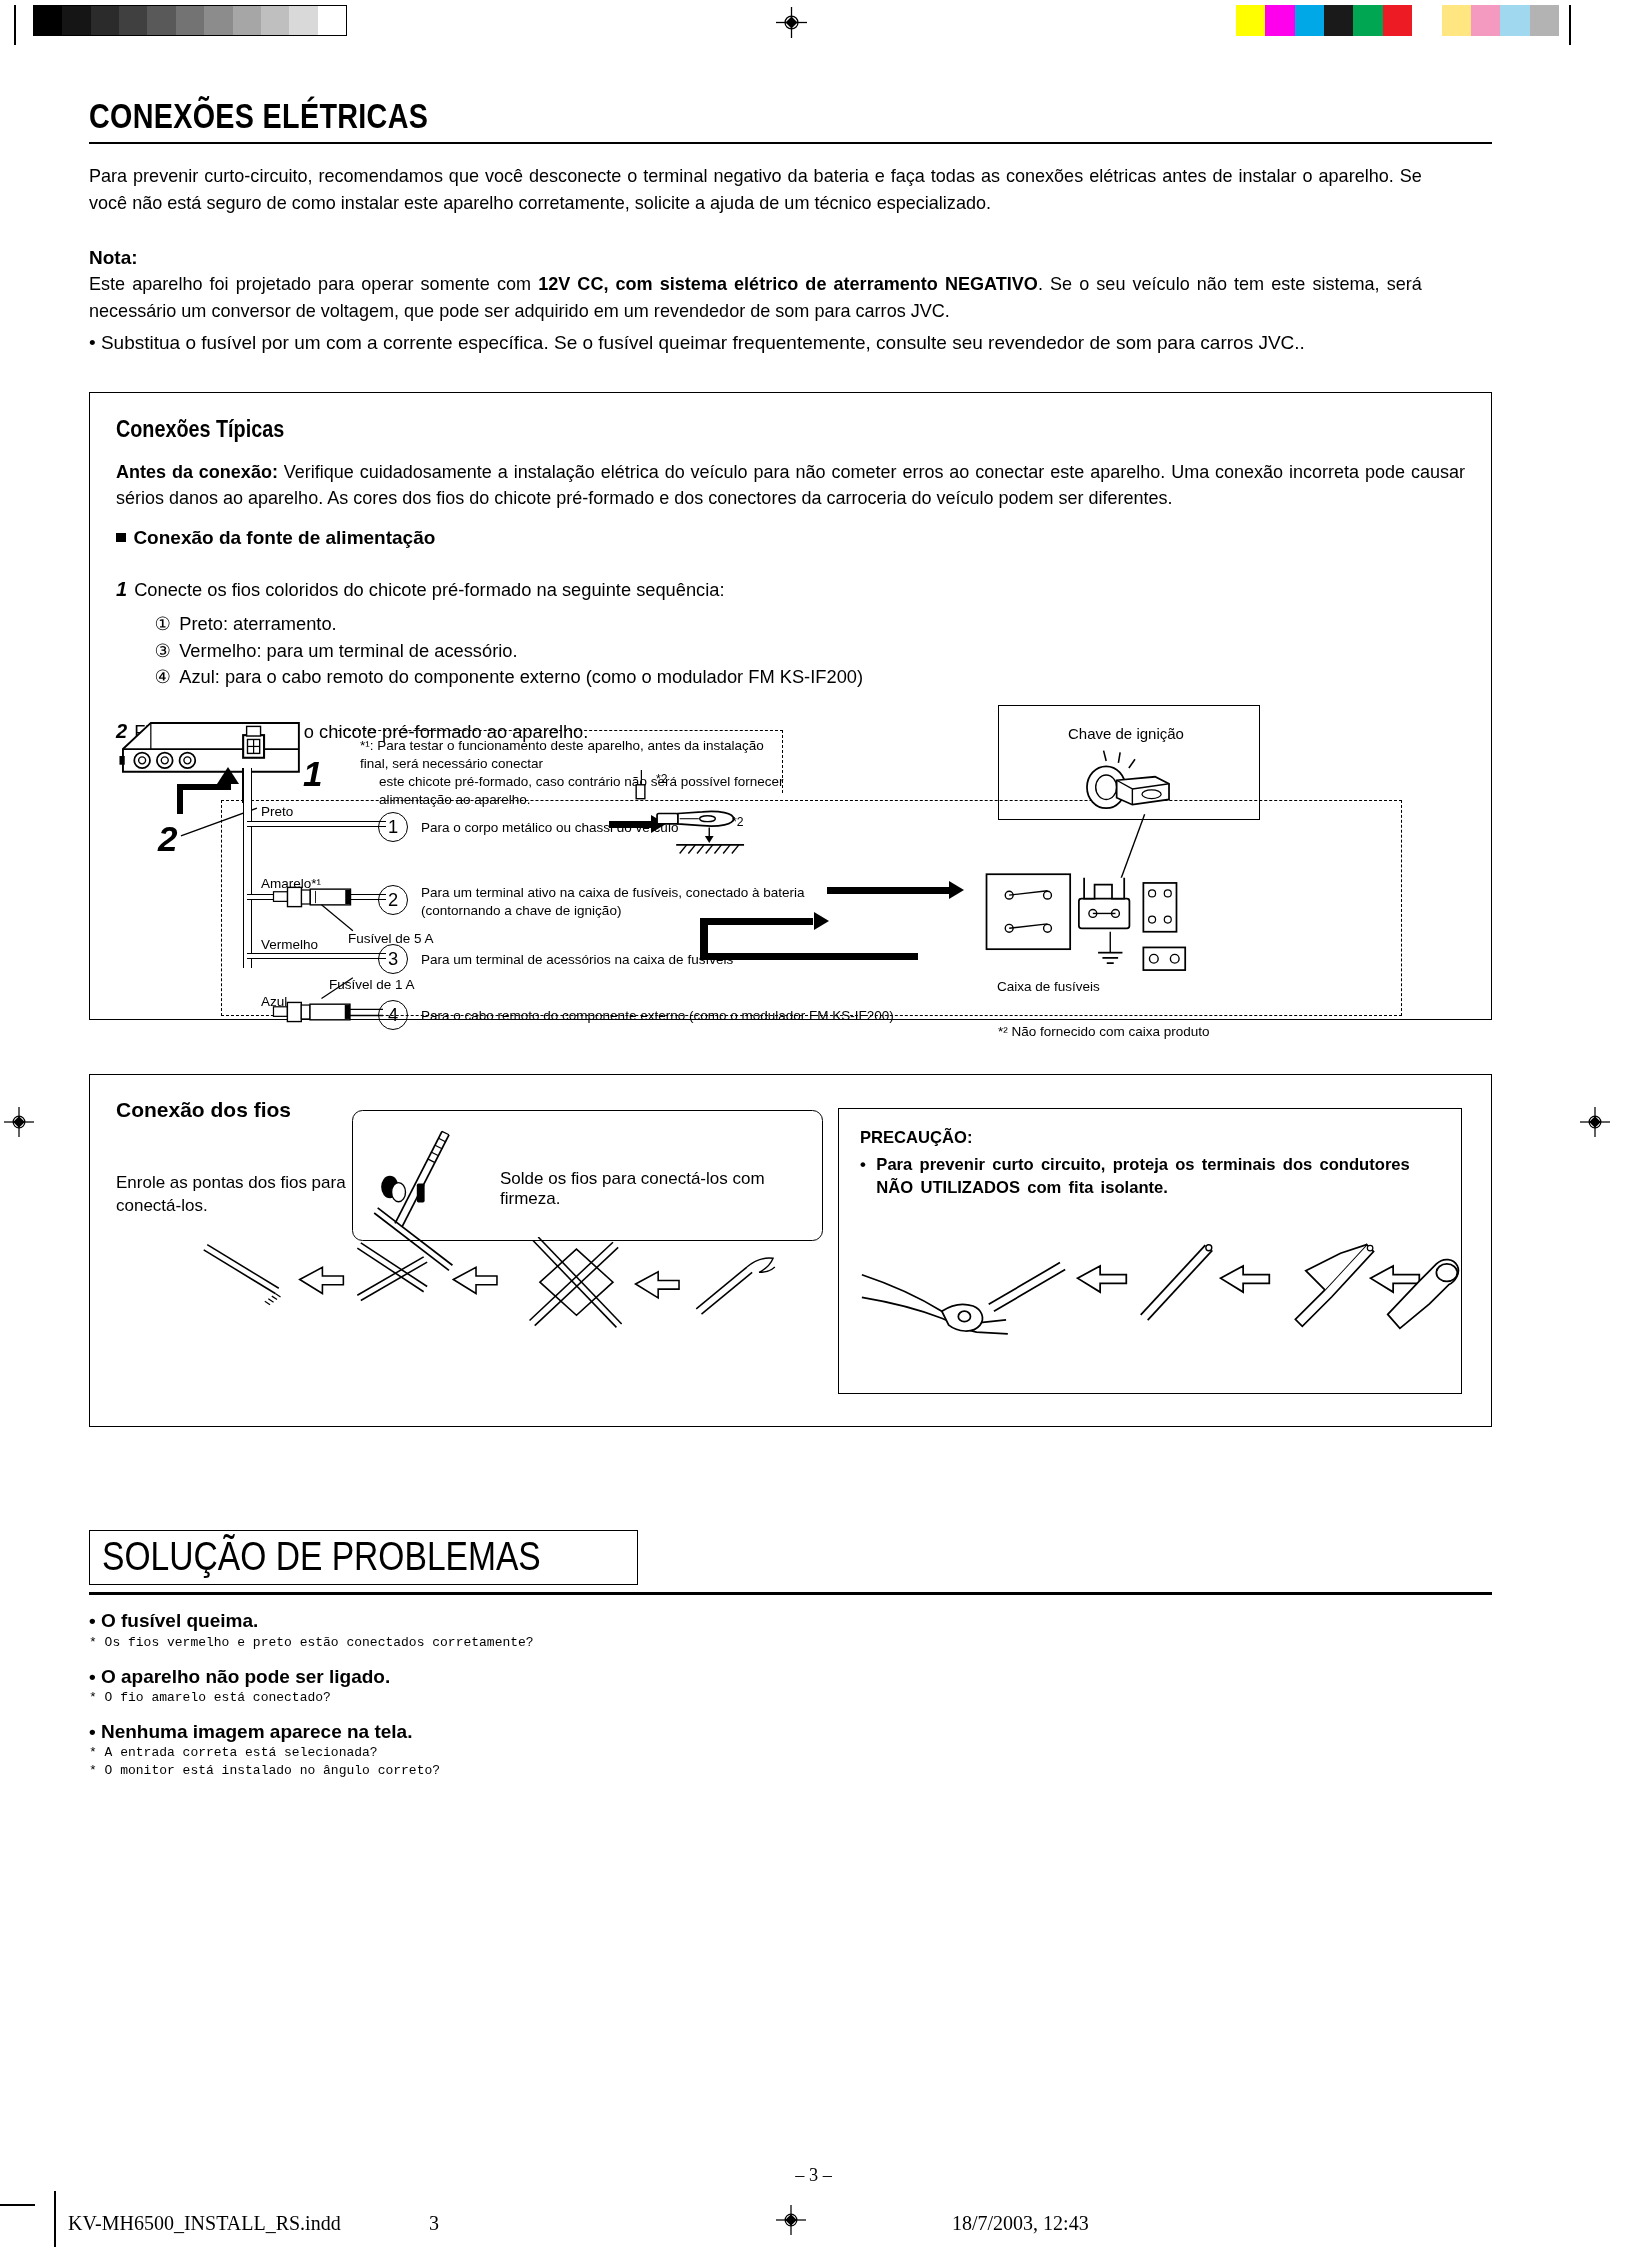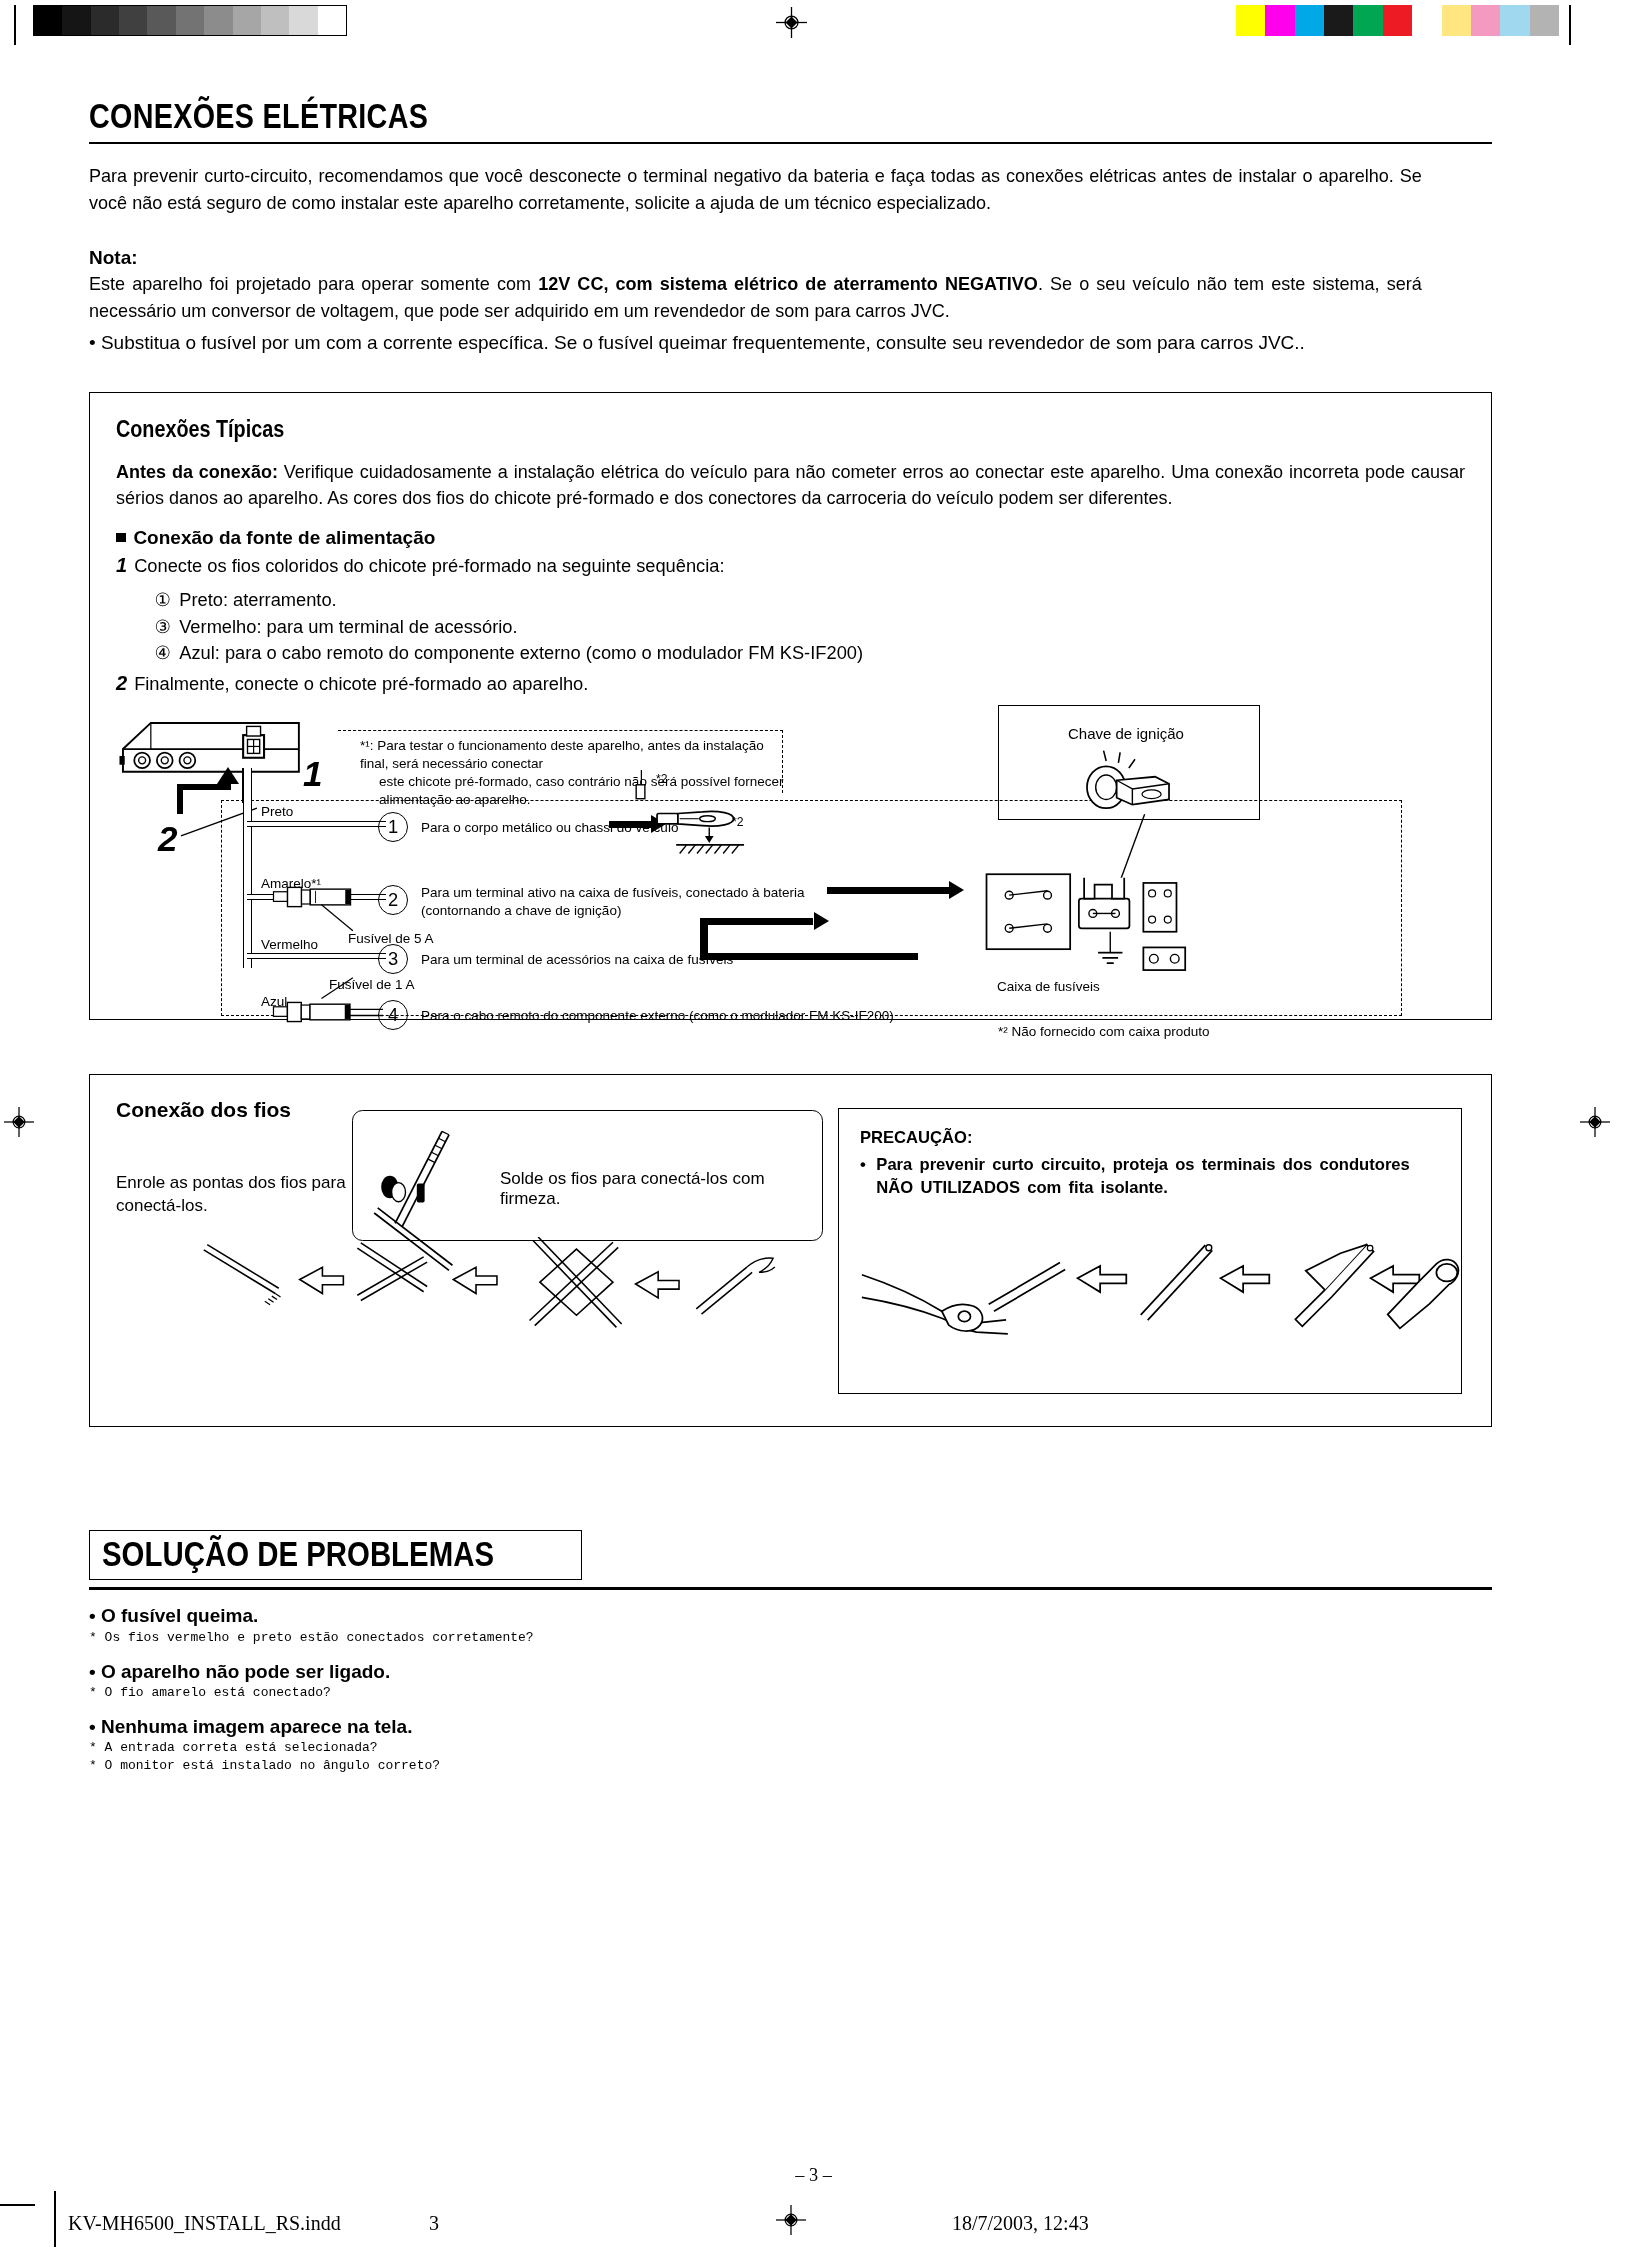--- a/index.html
+++ b/index.html
@@ -68,21 +68,21 @@
     transform-origin: left center;
   }
   .box-heading.plain { font-size: 21px; transform: none; }
 
   .inner-pad { padding: 23px 26px 0 26px; }
 
   .intro { font-size: 18px; line-height: 1.42; margin: 17.4px 0 0 0; text-align: justify; }
   .sq-head { font-size: 19px; font-weight: bold; margin: 15.7px 0 0 0; }
   .sq { display:inline-block; width:9.6px; height:9.6px; background:#000; margin-right:7.8px; vertical-align: 1.7px; }
 
-  .step { font-size: 18.3px; margin: 5px 0 0 0; }
+  .step { font-size: 18.3px; margin: 29px 0 0 0; }
   .step-num { font-weight: bold; font-style: italic; font-size: 20px; margin-right: 7px; }
   .sublist { margin: 10.5px 0 0 38px; font-size: 18.3px; line-height: 1.45; }
   .sublist div { margin: 0; }
   .circnum { display:inline-block; width:17.4px; text-align:center; margin-right: 7.8px; }
 
   
   .diagram { position: absolute; left: 0; top: 323px; width: 100%; height: 305px; }
   .dg { position: absolute; font-size: 13.5px; line-height: 1.35; }
 
   .dash-box {
@@ -122,22 +122,22 @@
   .prec-box { position:absolute; border:1.6px solid #000; }
   .prec-title { font-size: 16.6px; font-weight: bold; }
   .prec-item { font-size: 16.6px; font-weight: bold; line-height:1.4; }
 
   
   .ts-wrap { margin-top: 103px; }
   .ts-badge {
     display: inline-block;
     border: 1.7px solid #000;
     padding: 3.5px 12.2px 5.2px 12.2px;
-    font-weight: bold;
-    font-size: 35px;
+    font-weight: normal;
+    font-size: 40px;
   }
   .ts-badge span { display:inline-block; transform: scaleX(0.84); transform-origin:left center; }
   .ts-rule { height: 2.2px; background:#000; margin-top: 7px; }
   .ts-q { font-size: 19px; font-weight: bold; margin: 15.7px 0 0 0; }
   .ts-a { font-size: 13px; margin: 2.6px 0 0 0; font-family: Liberation Mono, monospace; }
 
   
   .pagenum { position:absolute; left:0; right:0; top:2165px; text-align:center; font-family:"Liberation Serif", serif; font-size:18.3px; }
   .footer-rule { position:absolute; left:54px; top:2191px; width:1.7px; height:56px; background:#000; }
   .footer-line { position:absolute; left:0px; top:2204px; width:35px; height:1.7px; background:#000; }

